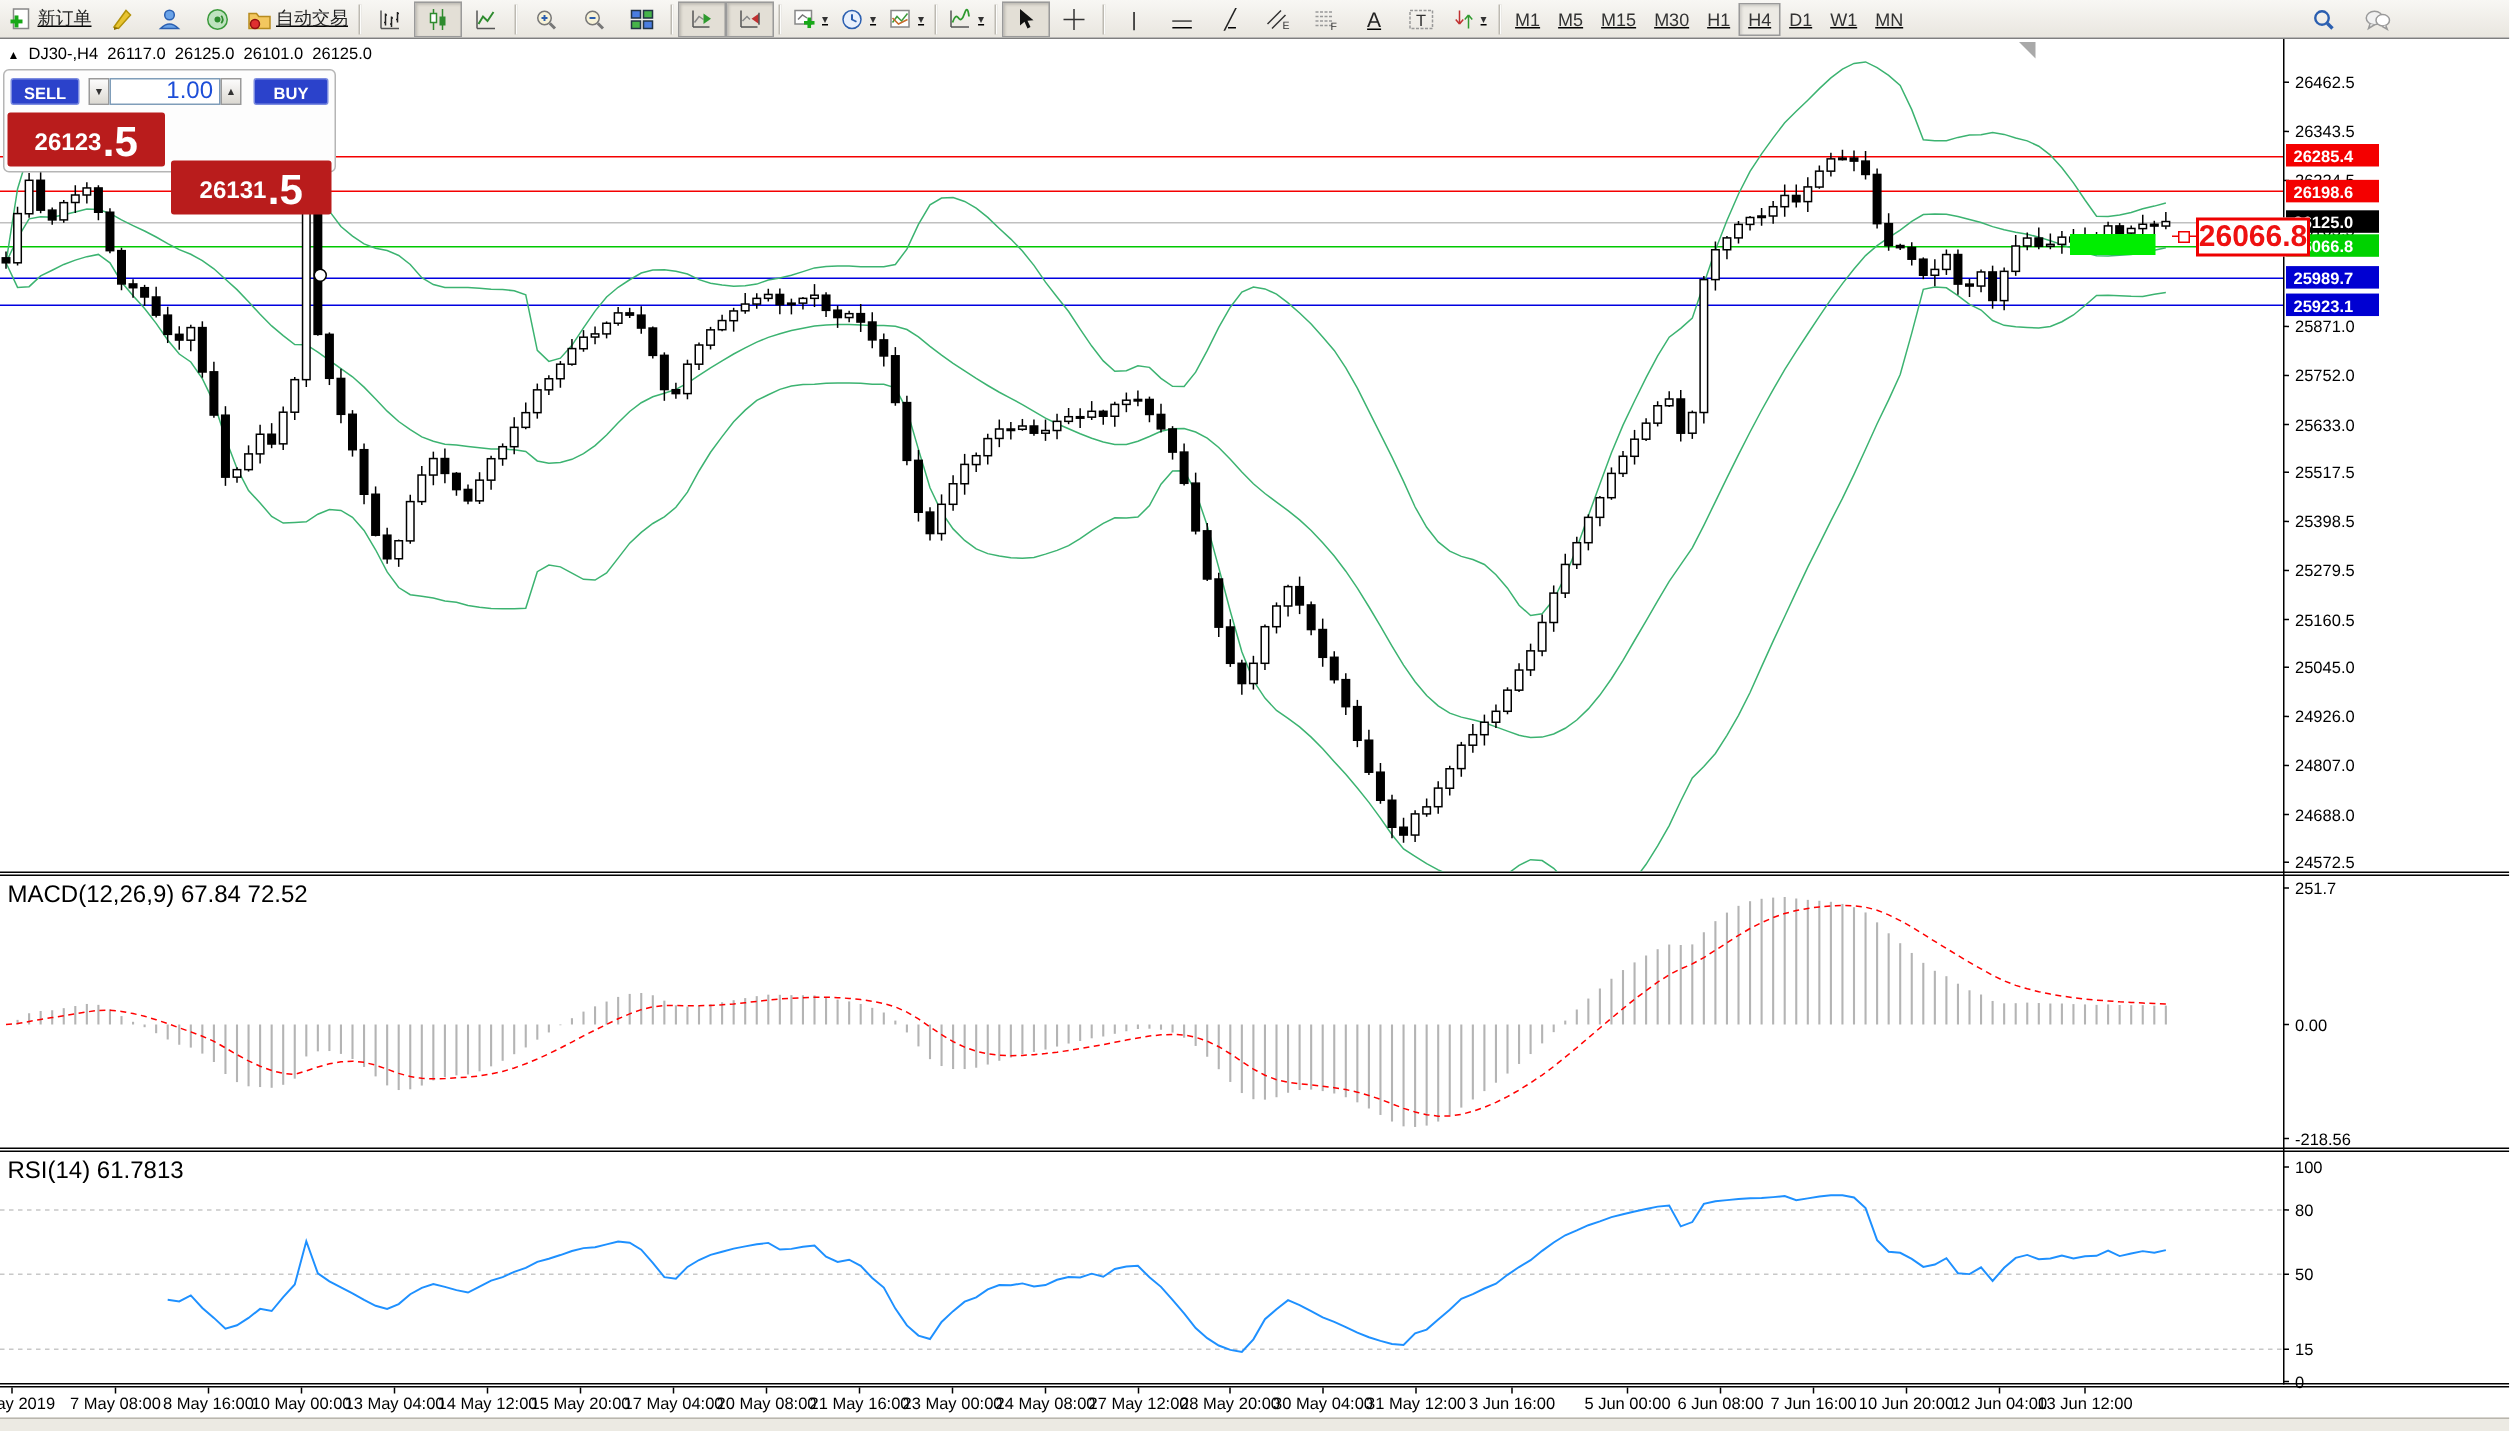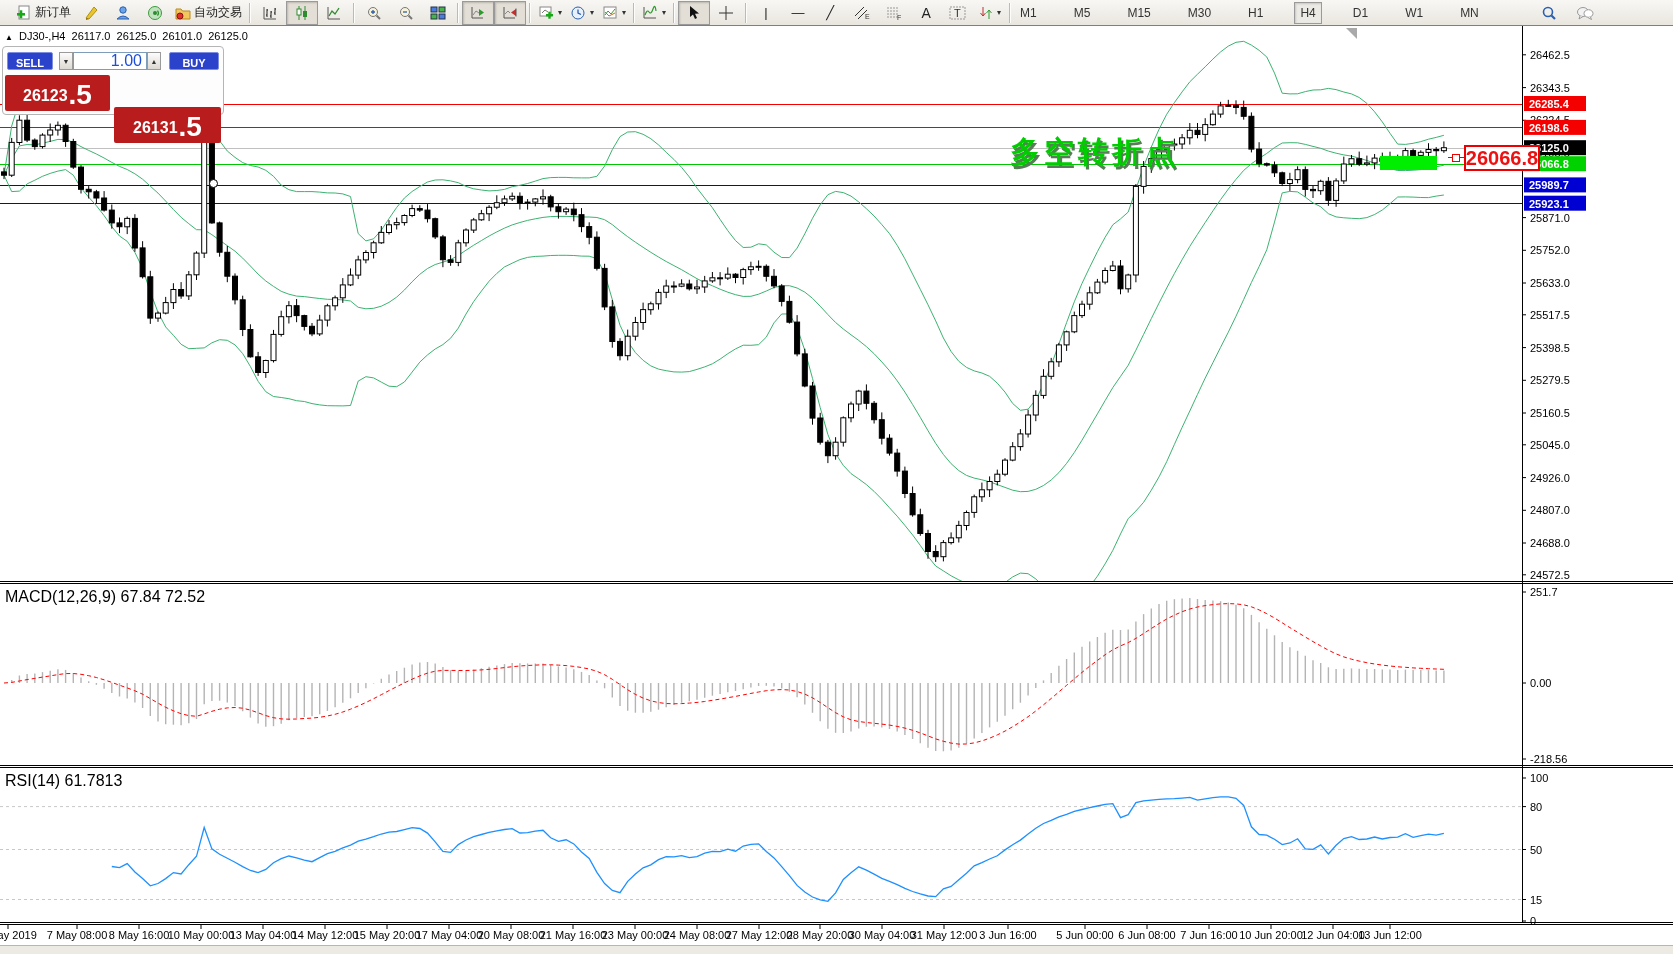--- a/index.html
+++ b/index.html
@@ -1,21 +1,21 @@
 <!DOCTYPE html>
 <html><head>
 <meta charset="utf-8">
 <style>
   html,body{margin:0;padding:0;background:#fff;}
   #app{position:relative;width:1673px;height:954px;overflow:hidden;background:#fff;
        font-family:"Liberation Sans",sans-serif;-webkit-font-smoothing:none;}
   
   #toolbar{position:absolute;left:0;top:0;width:1673px;height:26px;
     background:linear-gradient(#f8f7f4,#e9e6df);border-bottom:1px solid #7f7f7f;
-    display:flex;align-items:center;padding-left:12px;box-sizing:border-box;z-index:30;}
+    display:flex;align-items:center;padding-left:2px;box-sizing:border-box;z-index:30;text-decoration:underline;}
   .tb-btn{height:22px;min-width:24px;display:flex;align-items:center;justify-content:center;
     gap:3px;padding:0 3px;border:1px solid transparent;font-size:12px;color:#222;cursor:default;}
   .tb-btn.pressed{border:1px solid #9a9a9a;background:#e3dfd6;box-shadow:inset 1px 1px 2px rgba(0,0,0,.18);}
   .tb-sep{width:1px;height:20px;background:#bdbab2;border-right:1px solid #fdfdfc;margin:0 3px;}
   .tf-btn{height:20px;padding:0 5px;font-size:12px;color:#333;border:1px solid transparent;
     display:flex;align-items:center;font-family:"Liberation Sans",sans-serif;}
   .tf-btn.active{border:1px solid #9a9a9a;background:#eceae4;box-shadow:inset 1px 1px 2px rgba(0,0,0,.15);}
   .dd{font-size:8px;color:#333;margin-left:1px;}
   .glyph{font-size:13px;color:#222;}
   #tb-spacer{flex:1;}
@@ -233,21 +233,21 @@
         </svg>
     </div>
     <div class="tb-btn">
       <svg width="14" height="16">
           <path d="M4 2 v9 M4 11 l-2.5 -3 M4 11 l2.5 -3" stroke="#c03030" fill="none"></path>
           <path d="M10 14 v-9 M10 5 l-2.5 3 M10 5 l2.5 3" stroke="#2e9a2e" fill="none"></path>
         </svg>
       <span class="dd">▾</span>
     </div>
     <div class="tb-sep"></div>
-    <div id="tf-group" style="display: flex; gap: 25px;">
+    <div id="tf-group" style="display: flex;">
         <div class="tf-btn">M1</div>
         <div class="tf-btn">M5</div>
         <div class="tf-btn">M15</div>
         <div class="tf-btn">M30</div>
         <div class="tf-btn">H1</div>
         <div class="tf-btn active">H4</div>
         <div class="tf-btn">D1</div>
         <div class="tf-btn">W1</div>
         <div class="tf-btn">MN</div>
       </div>
@@ -999,21 +999,20 @@
     <div class="tp-price" id="sell-price">
       <span class="tp-main">26123</span>
       <span class="tp-frac">.5</span>
     </div>
     <div class="tp-price" id="buy-price">
       <span class="tp-main">26131</span>
       <span class="tp-frac">.5</span>
     </div>
   </div>
 
-  <div id="annotation">多空转折点</div>
   <div id="green-box"></div>
   <div id="callout-line"></div>
   <div id="callout-sq"></div>
   <div id="callout">
       <span>26066.8</span>
     </div>
   <div id="line-handle"></div>
   <div id="shift-marker"></div>
 
   <div id="macd-label">MACD(12,26,9) 67.84 72.52</div>

